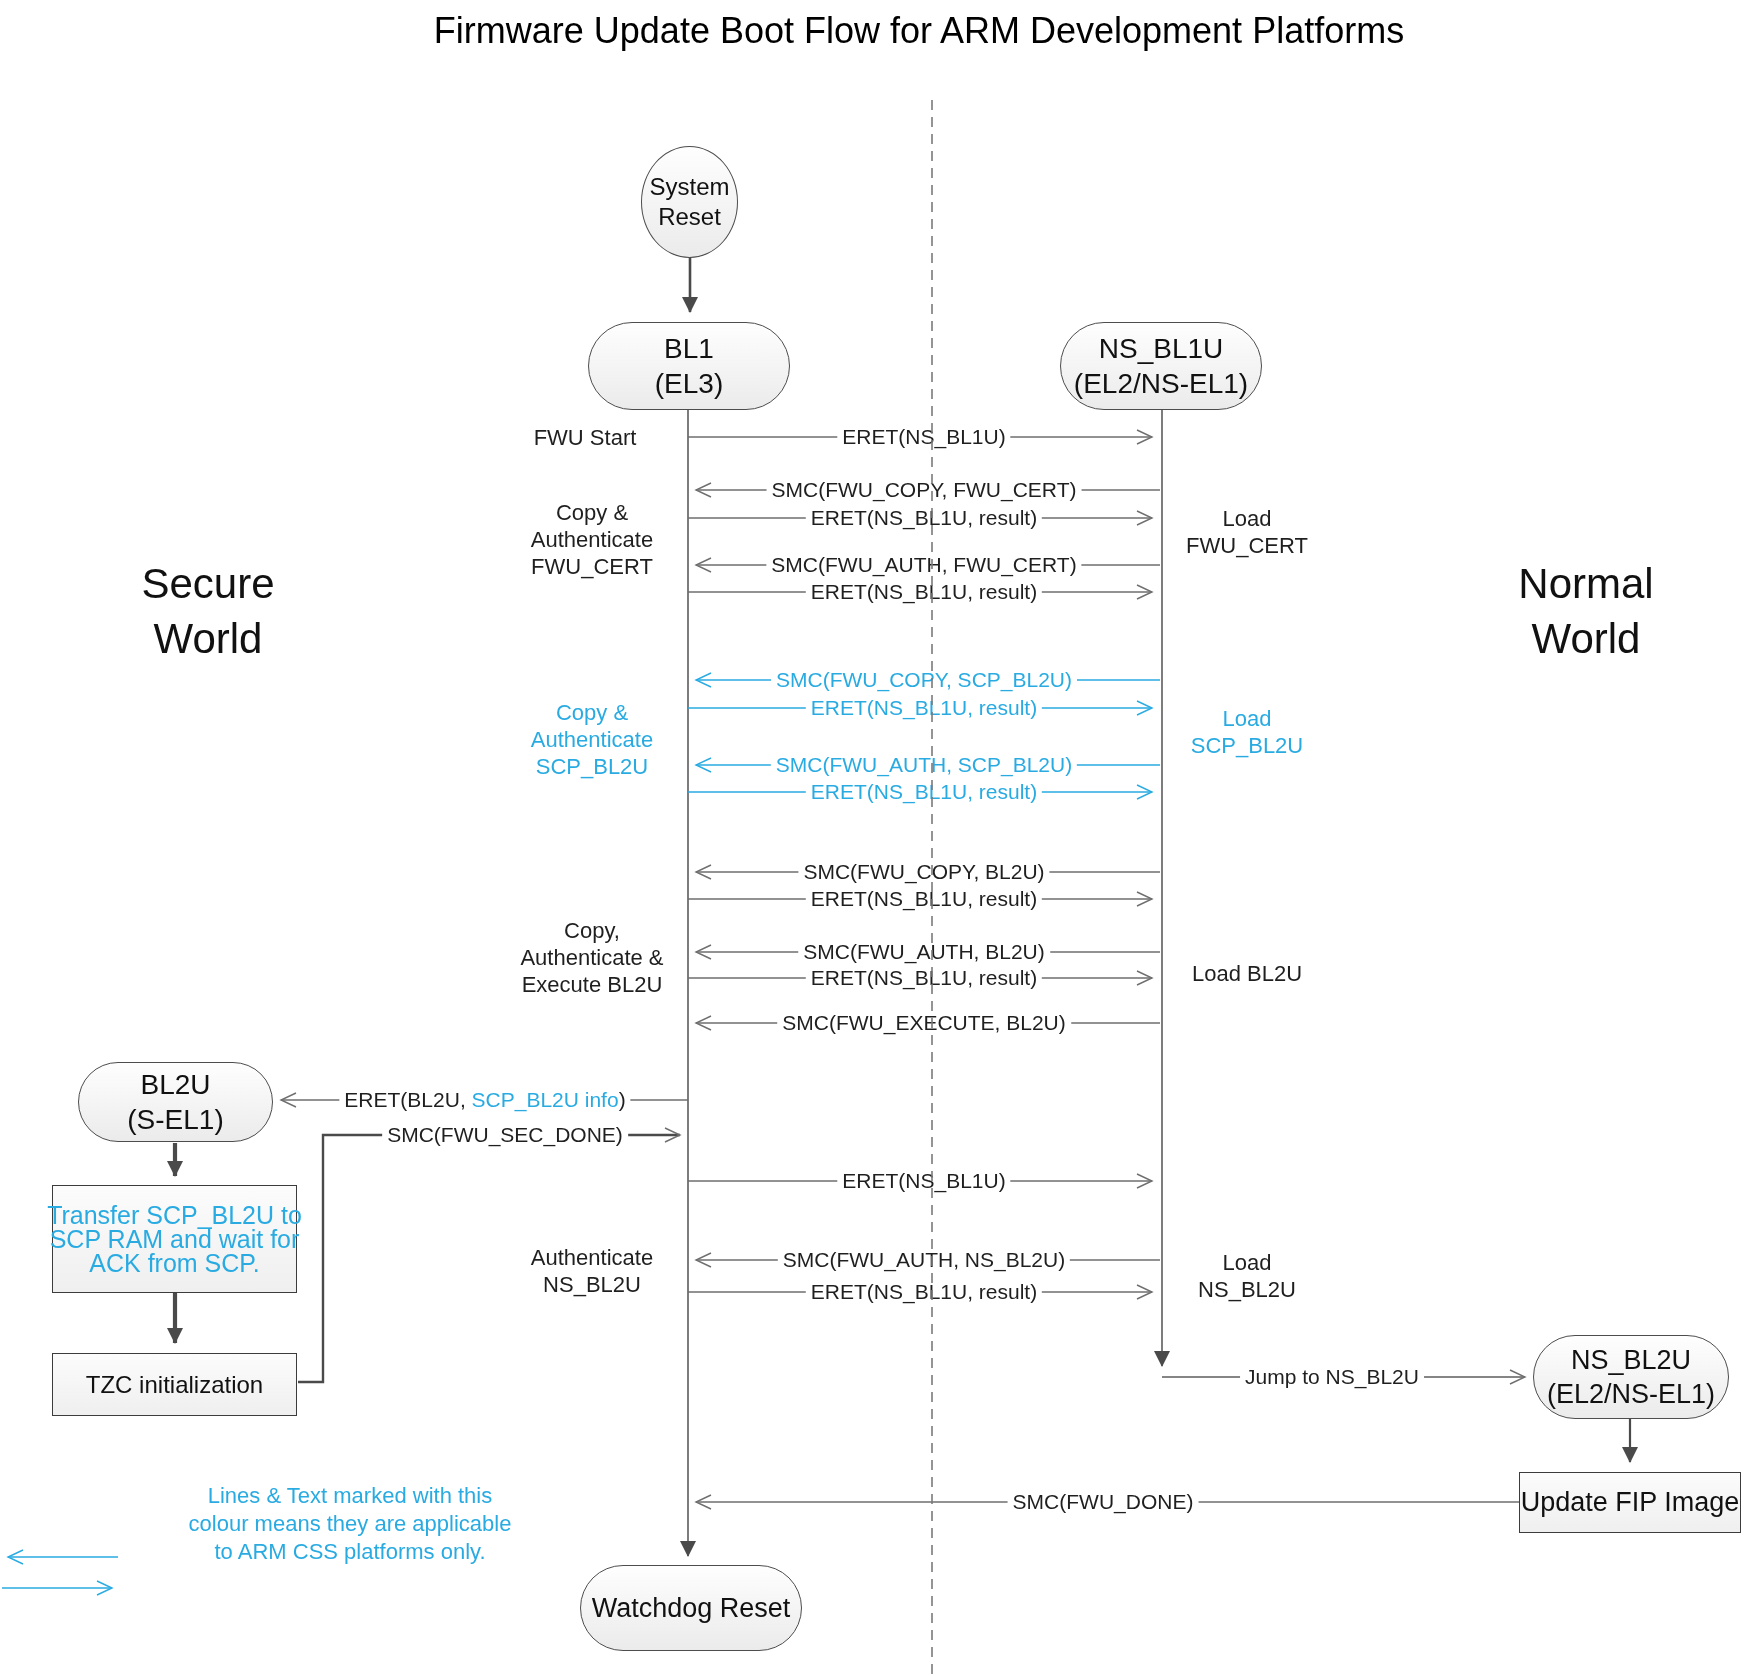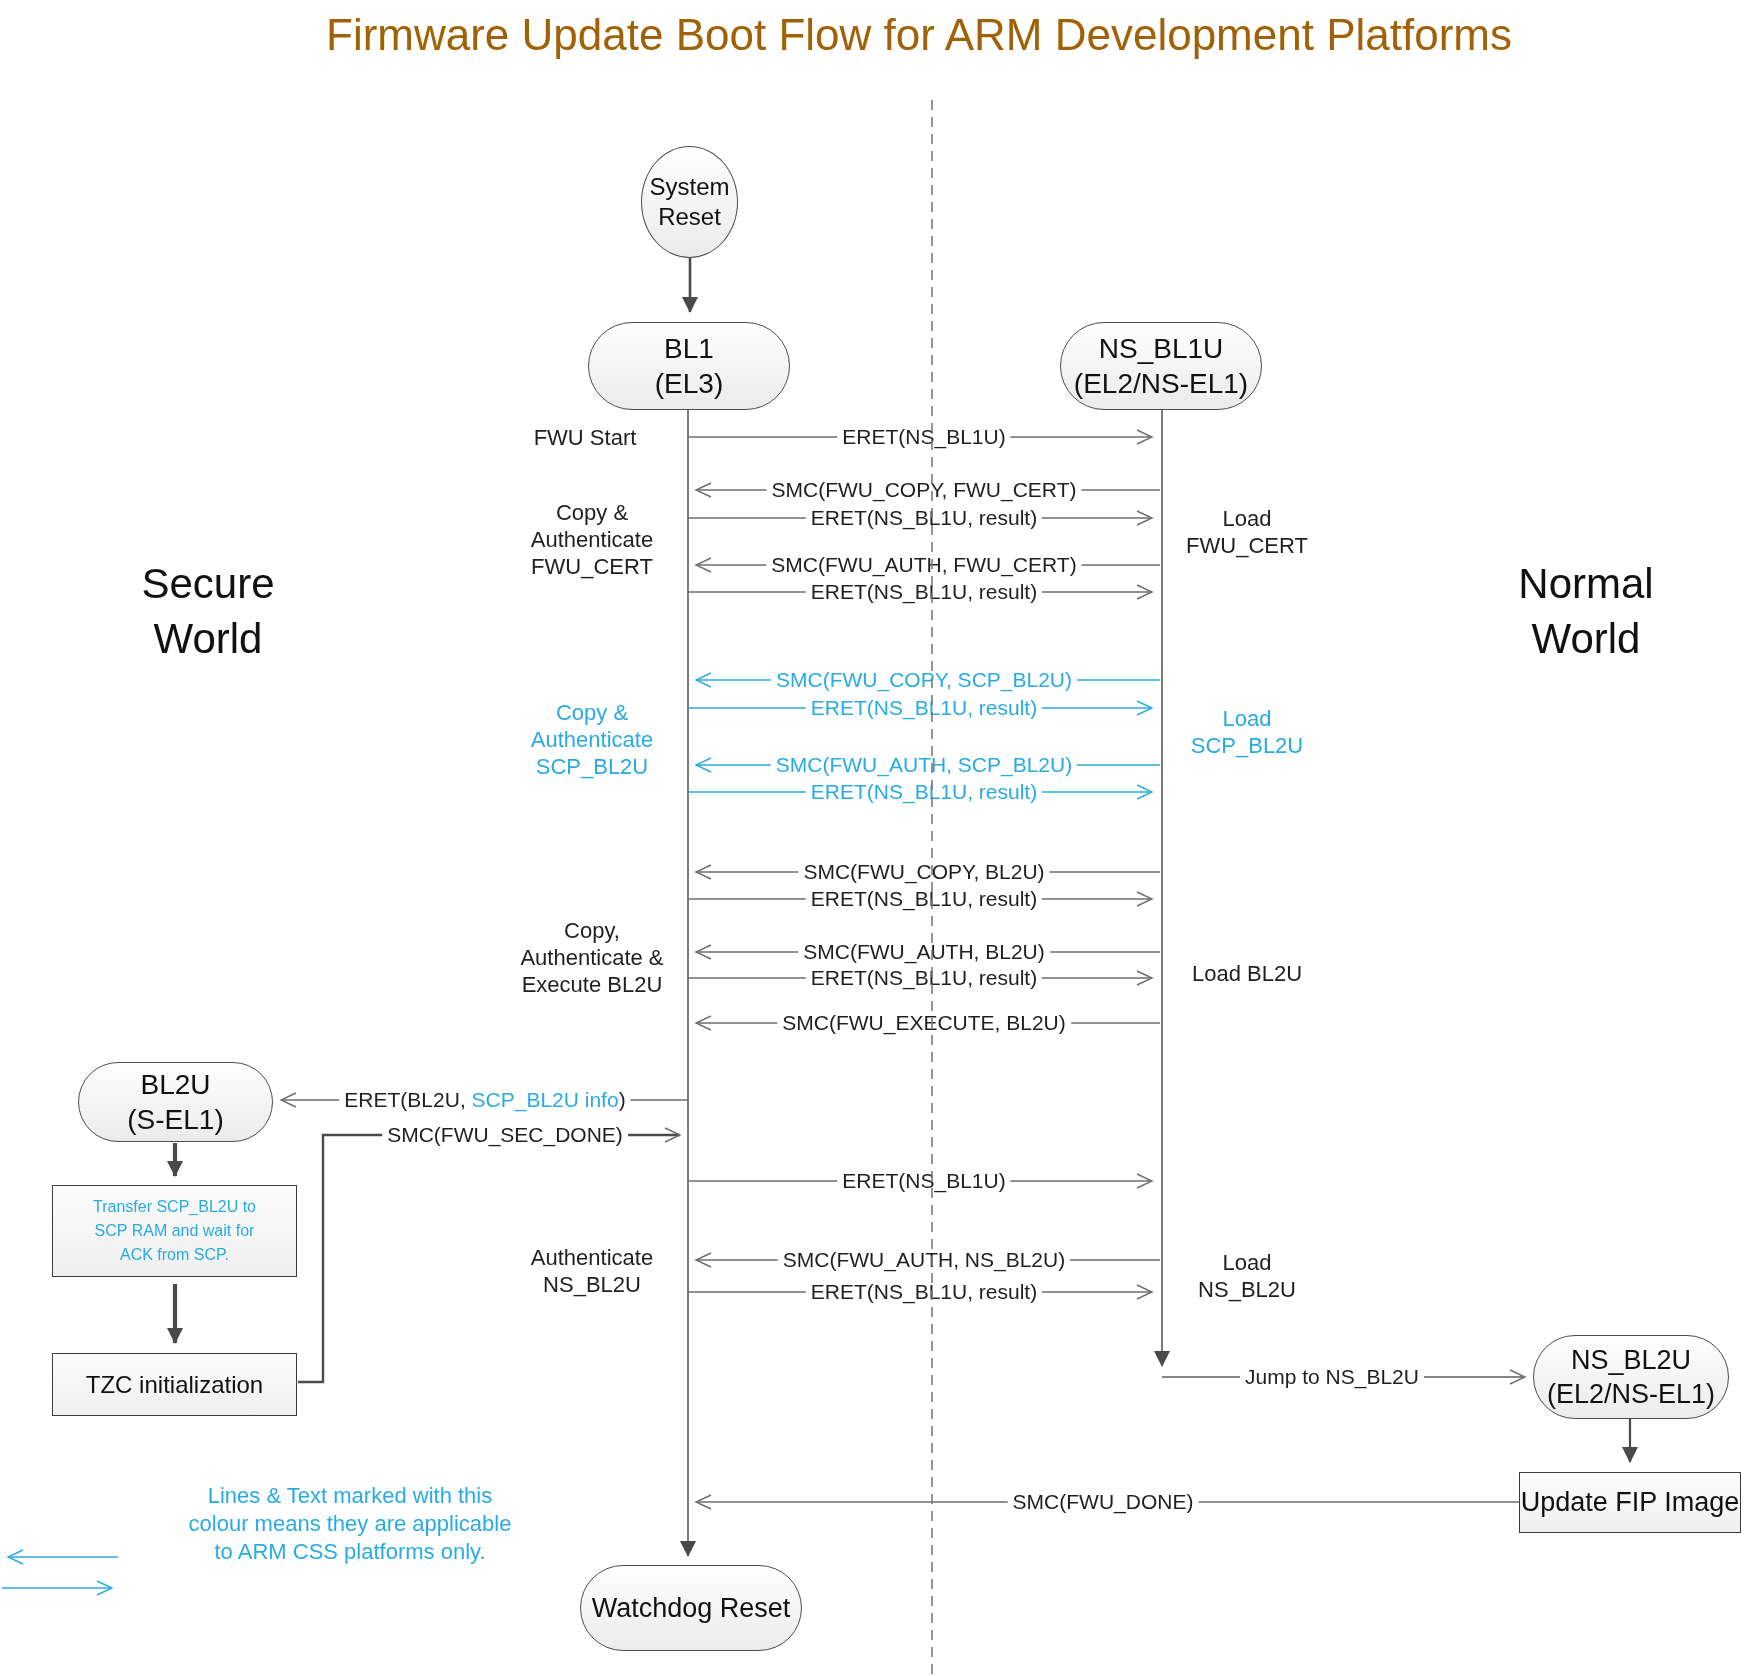--- a/index.html
+++ b/index.html
@@ -1,20 +1,20 @@
 <!DOCTYPE html>
 <html><head>
 <meta charset="utf-8">
 <style>
   html,body{margin:0;padding:0;background:#fff;}
   #stage{position:relative;width:1749px;height:1676px;background:#ffffff;overflow:hidden;
          font-family:"Liberation Sans",sans-serif;color:#1a1a1a;}
   svg.layer{position:absolute;left:0;top:0;pointer-events:none;}
   .title{position:absolute;left:919px;top:10px;transform:translateX(-50%);
-         font-size:44px;white-space:nowrap;color:#a16207;}
+         font-size:36px;white-space:nowrap;color:#000000;}
   .world{position:absolute;transform:translateX(-50%);text-align:center;
          font-size:42px;line-height:55px;color:#111;}
   .node{position:absolute;display:flex;flex-direction:column;align-items:center;justify-content:center;
         background:linear-gradient(180deg,#fefefe 0%,#ebebeb 100%);
         border:1.6px solid #4d4d4d;box-sizing:border-box;text-align:center;color:#111;}
   .node div{white-space:nowrap;}
   .ellipse{border-radius:50%;font-size:24px;line-height:30px;}
   .pill{font-size:28px;line-height:35px;}
   .rect-box{border:1.8px solid #3c3c3c;background:linear-gradient(180deg,#fcfcfc 0%,#efefef 100%);}
   .msg-label{position:absolute;transform:translate(-50%,-50%);background:#fff;padding:0 5px;
@@ -116,21 +116,21 @@
 
   <div class="node pill" style="left:1533px;top:1335px;width:196px;height:84px;border-radius:42px;font-size:27px;line-height:34px;">
     <div>NS_BL2U</div>
     <div>(EL2/NS-EL1)</div>
   </div>
 
   <div class="node" style="left:580px;top:1565px;width:222px;height:86px;border-radius:43px;font-size:27px;">
     <div>Watchdog Reset</div>
   </div>
 
-  <div class="node rect-box" style="left:52px;top:1185px;width:245px;height:92px;font-size:16px;line-height:24px;">
+  <div class="node rect-box" style="left:52px;top:1185px;width:245px;height:108px;font-size:25px;line-height:24px;">
     <div class="blue">Transfer SCP_BL2U to</div>
     <div class="blue">SCP RAM and wait for</div>
     <div class="blue">ACK from SCP.</div>
   </div>
 
   <div class="node rect-box" style="left:52px;top:1353px;width:245px;height:63px;font-size:24px;">
     <div>TZC initialization</div>
   </div>
 
   <div class="node rect-box" style="left:1519px;top:1472px;width:222px;height:61px;font-size:27px;">

